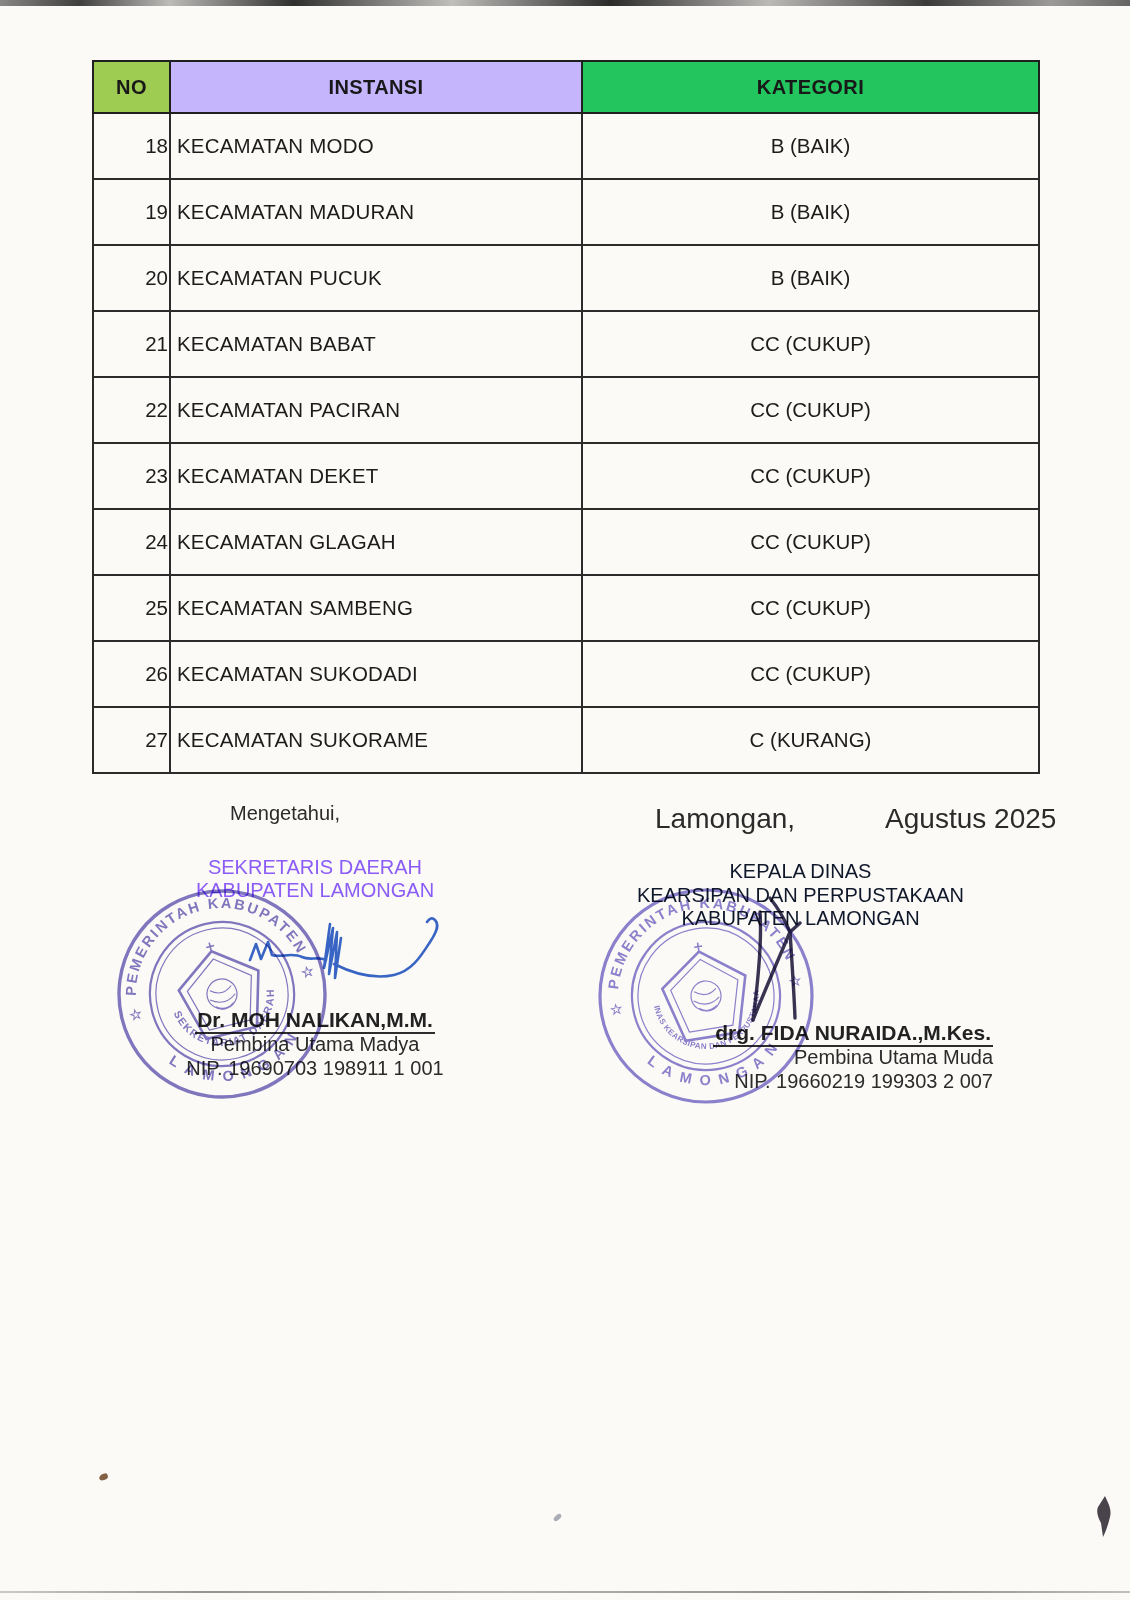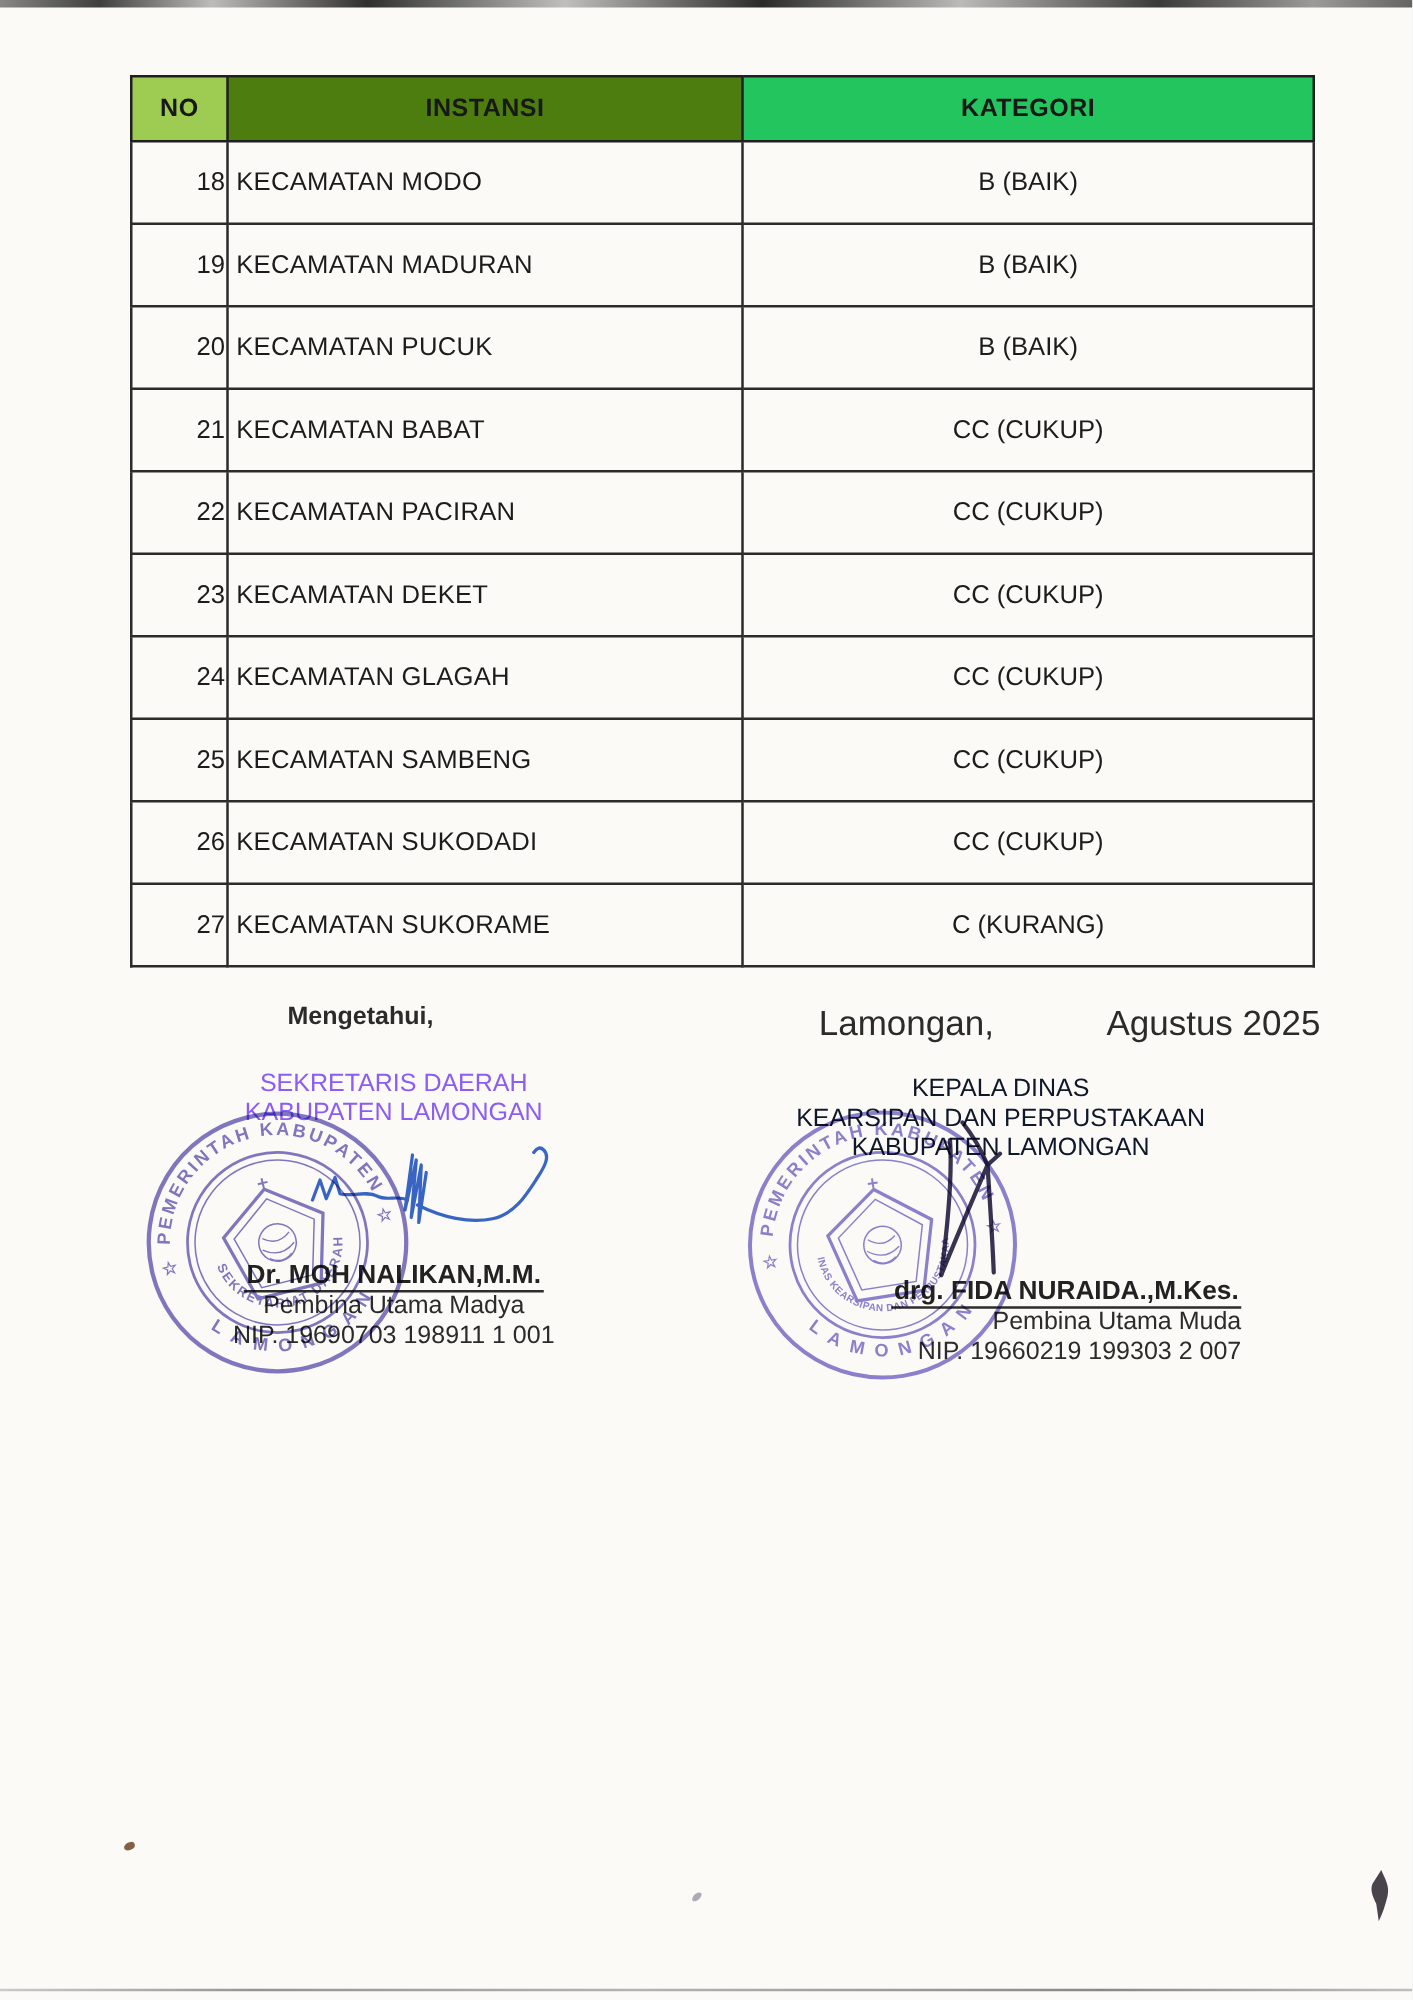--- a/index.html
+++ b/index.html
@@ -7,29 +7,29 @@
   .page{position:relative;width:1130px;height:1600px;background:#fbfaf6;overflow:hidden;
         font-family:"Liberation Sans",sans-serif;color:#262626;}
   
   .scan-top{position:absolute;left:0;top:0;width:100%;height:6px;
     background:linear-gradient(90deg,rgba(40,40,40,.55) 0%,rgba(30,30,30,.85) 7%,rgba(70,70,70,.35) 15%,
       rgba(25,25,25,.9) 26%,rgba(80,80,80,.35) 40%,rgba(20,20,20,.9) 54%,rgba(90,90,90,.4) 68%,
       rgba(25,25,25,.85) 82%,rgba(60,60,60,.5) 93%,rgba(35,35,35,.7) 100%);}
   .scan-bottom{position:absolute;left:0;top:1591px;width:100%;height:2px;opacity:.75;
     background:linear-gradient(90deg,#b9bcbc,#6f7374 18%,#9a9d9d 45%,#5f6364 78%,#a9acac 100%);}
   
-  .grade-table{position:absolute;left:104px;top:60px;width:946px;border-collapse:collapse;table-layout:fixed;}
+  .grade-table{position:absolute;left:92px;top:60px;width:946px;border-collapse:collapse;table-layout:fixed;}
   .grade-table th{border:2.6px solid #1f1f1f;height:48px;font-size:20px;font-weight:700;
     color:#181818;letter-spacing:.4px;text-align:center;}
   .grade-table td{border:2.1px solid #2b2b2b;height:62px;font-size:20.5px;color:#1c1c1c;}
   .td-no{text-align:right;font-size:20px;}
   .td-instansi{text-align:left;padding-left:6px;letter-spacing:.2px;margin-top:40px;}
   .td-kategori{text-align:center;}
   
-  .mengetahui{position:absolute;left:230px;top:802px;font-size:20px;color:#2b2b2b;font-weight:bold;}
+  .mengetahui{position:absolute;left:230px;top:802px;font-size:20px;color:#2b2b2b;}
   .place-date{position:absolute;left:655px;top:803px;font-size:28px;color:#2b2b2b;display:flex;gap:90px;}
   .titles-left{position:absolute;left:125px;top:856px;width:380px;text-align:center;
     font-size:20px;line-height:23px;color:#8b5cf6;}
   .titles-right{position:absolute;left:608px;top:860px;width:385px;text-align:center;
     font-size:20px;line-height:23.5px;color:#0f172a;}
   .nameblock-left{position:absolute;left:125px;top:1008px;width:380px;text-align:center;
     font-size:20px;line-height:24px;color:#2b2b2b;}
   .nameblock-right{position:absolute;left:608px;top:1021px;width:385px;text-align:right;
     font-size:20px;line-height:24px;color:#2b2b2b;}
   .name-line{font-size:21px;font-weight:700;color:#222;}
@@ -57,21 +57,21 @@
 
   <table class="grade-table">
     <colgroup>
         <col style="width:77px">
         <col style="width:412px">
         <col style="width:457px">
       </colgroup>
     <thead>
       <tr>
         <th style="background-color: rgb(158, 203, 82);">NO</th>
-        <th style="background-color: #4d7c0f;">INSTANSI</th>
+        <th style="background-color: #c4b5fd;">INSTANSI</th>
         <th style="background-color: #22c55e; margin-top: 32px;">KATEGORI</th>
       </tr>
     </thead>
     <tbody>
         <tr>
           <td class="td-no">18</td>
           <td class="td-instansi">KECAMATAN MODO</td>
           <td class="td-kategori">B (BAIK)</td>
         </tr>
         <tr>

